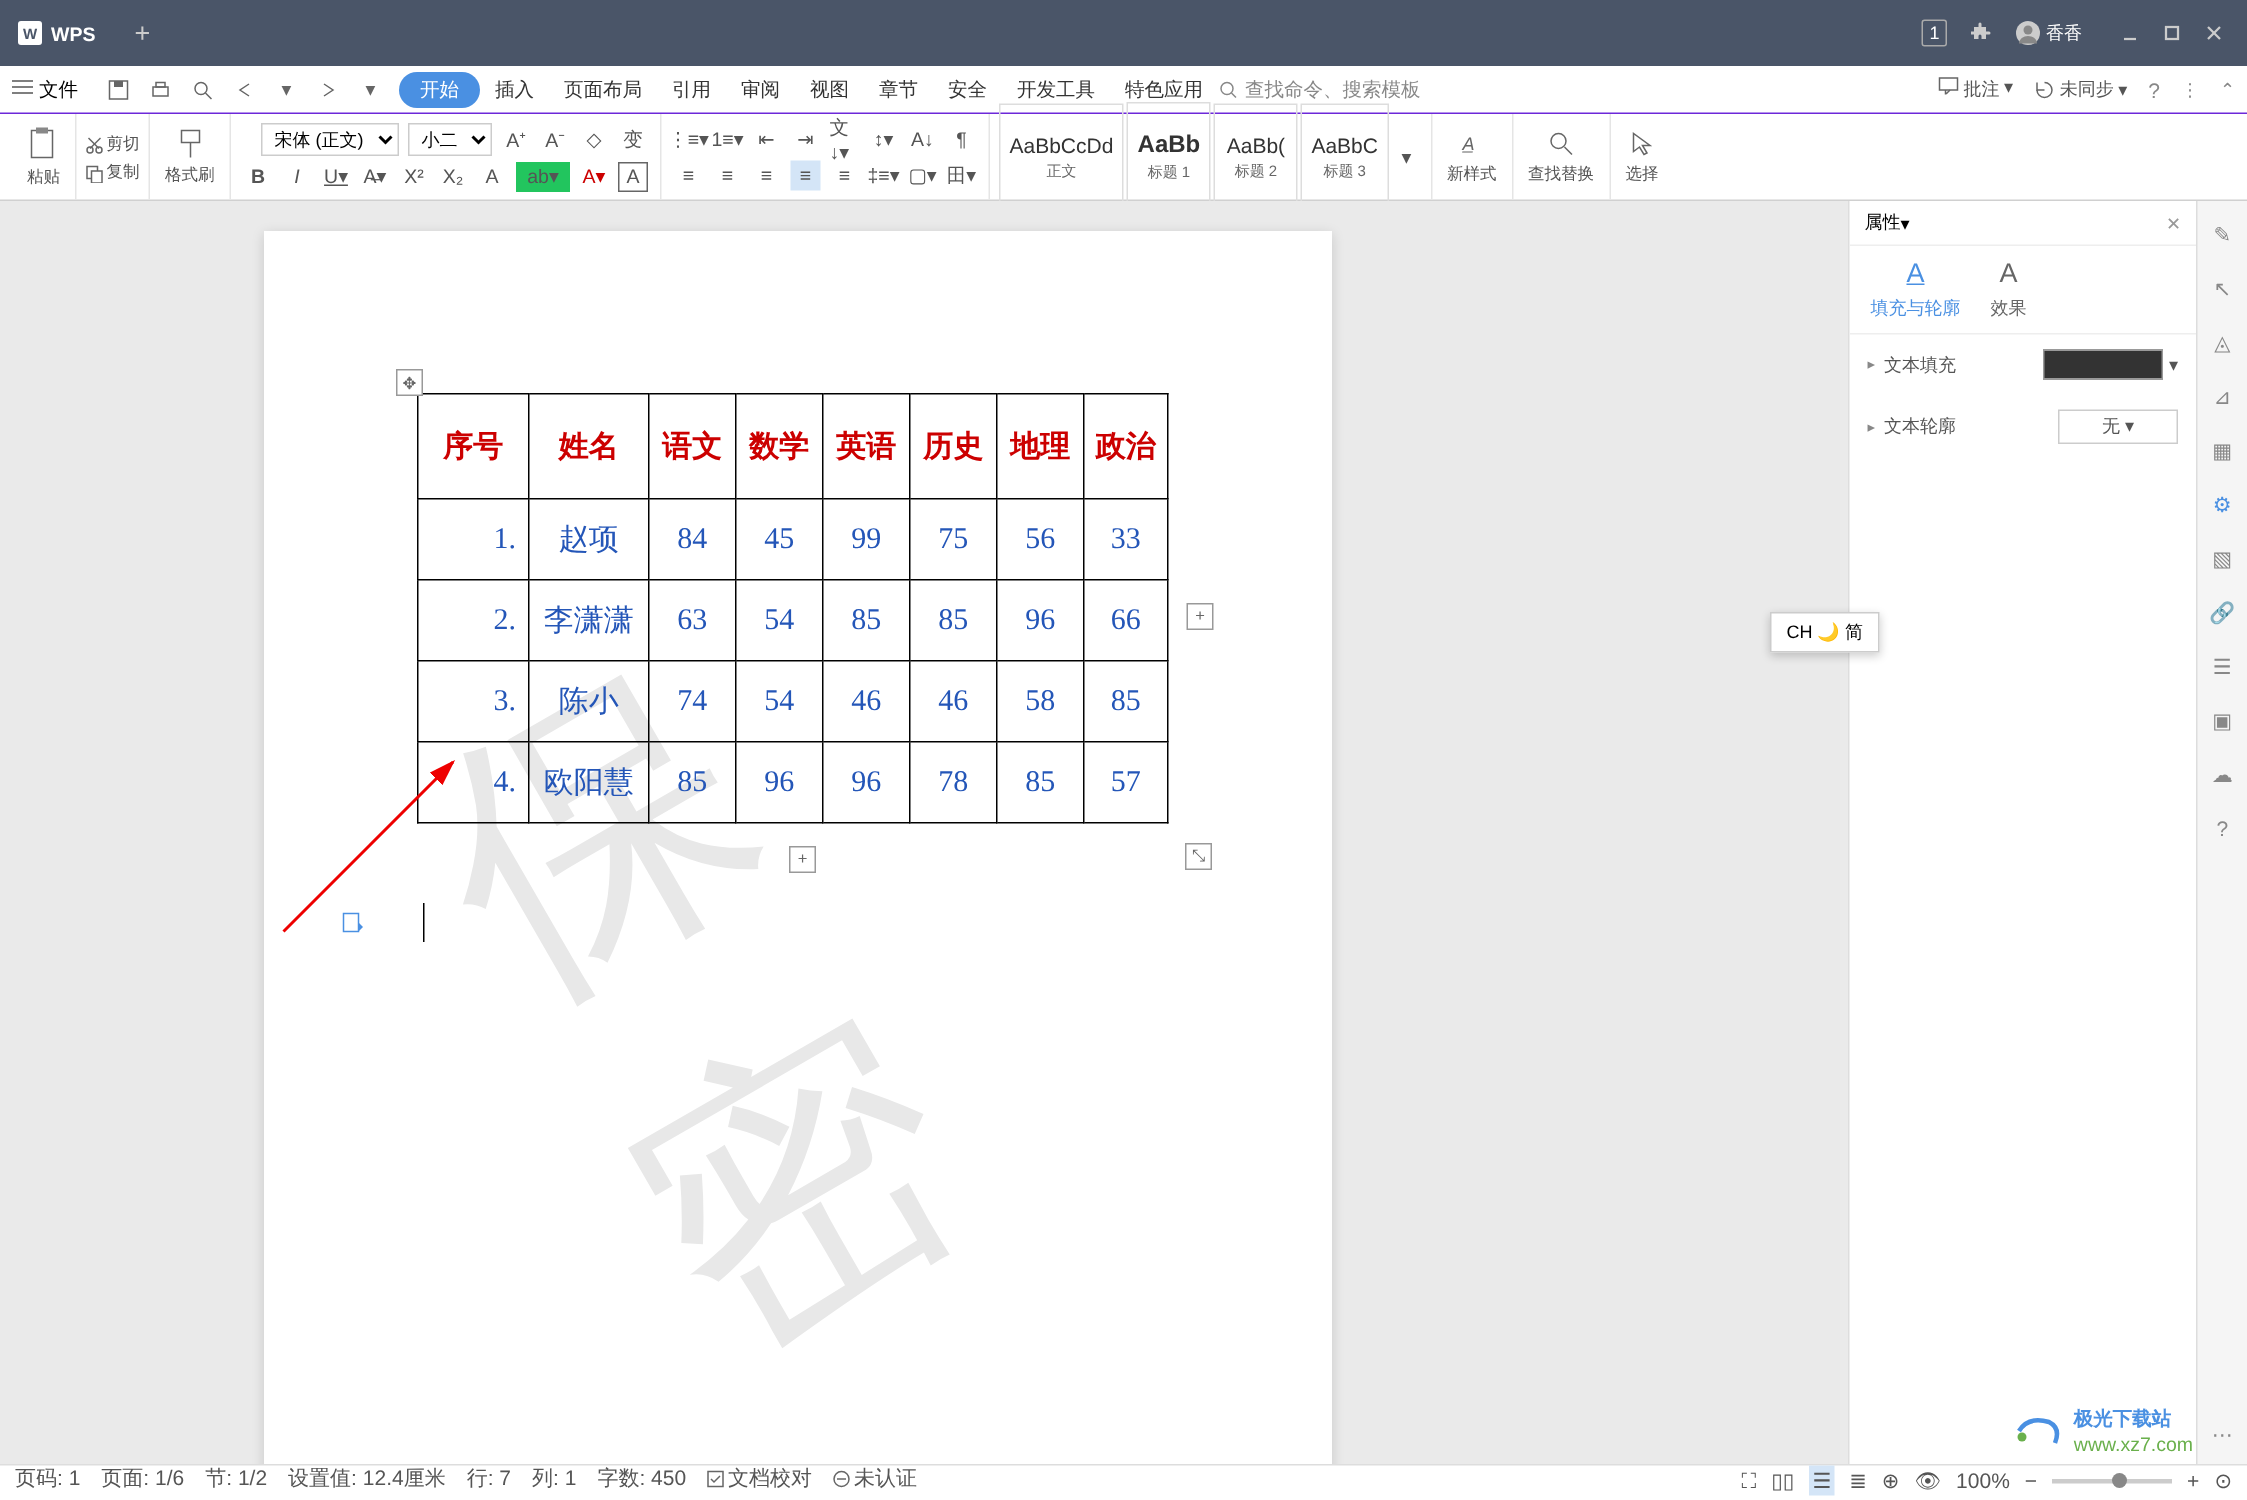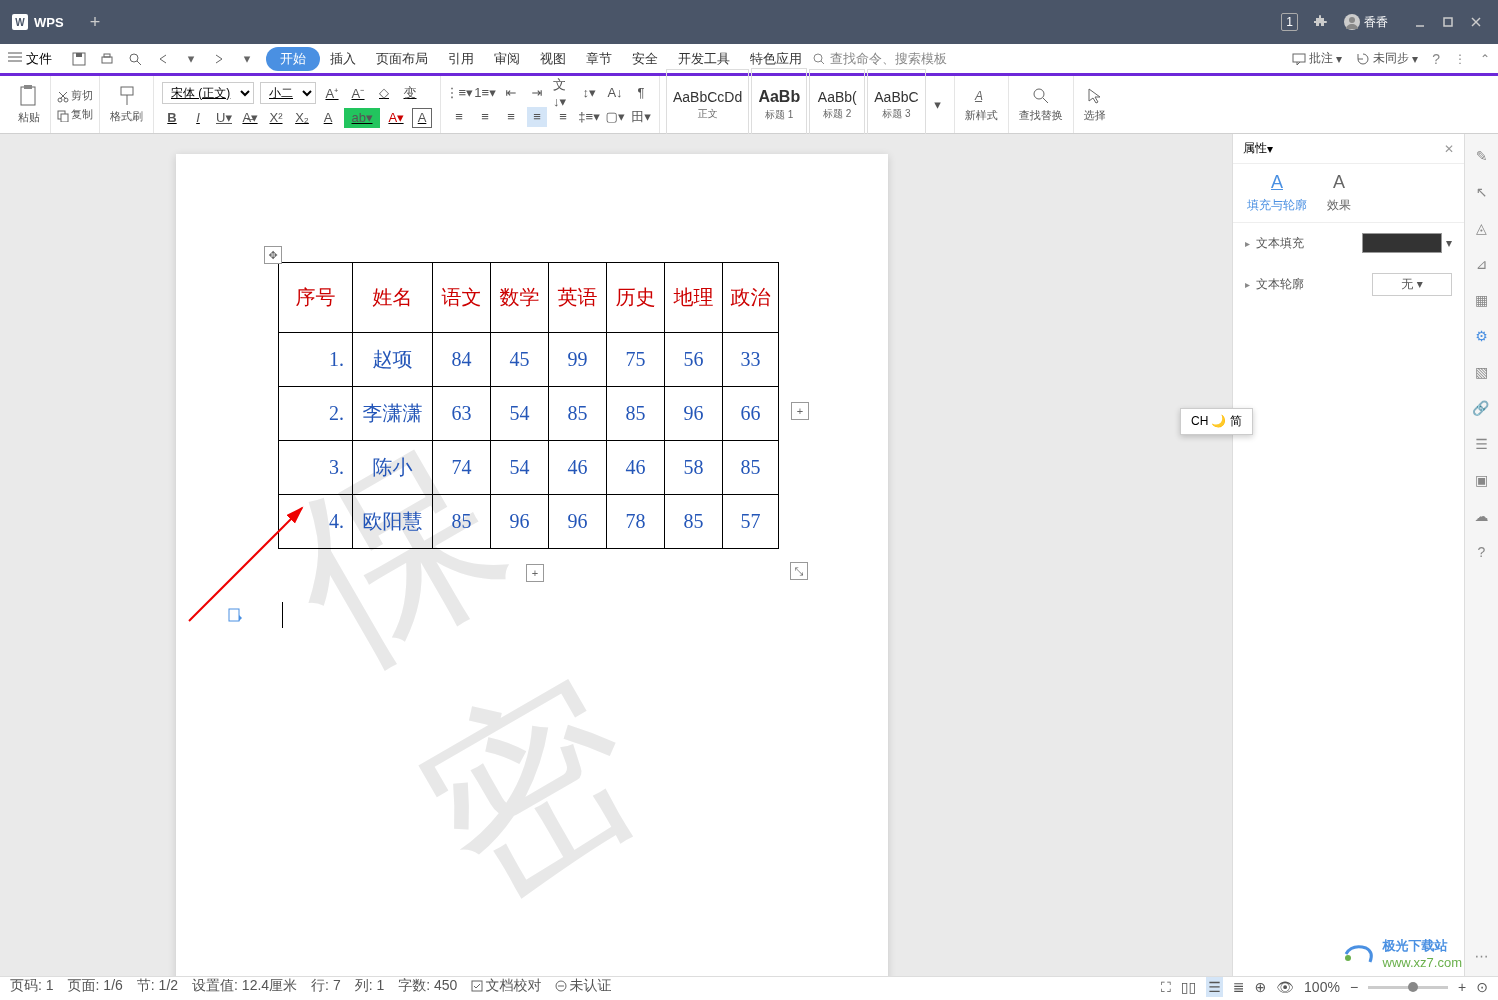--- a/index.html
+++ b/index.html
@@ -13,21 +13,21 @@
 .doc-tab .icon { margin-right: 6px; }
 .doc-tab .dot { width: 6px; height: 6px; background: #8dc63f; border-radius: 50%; margin-left: 10px; }
 .doc-tab .close { margin-left: 10px; cursor: pointer; }
 .new-tab { margin-left: 14px; font-size: 18px; color: #ccc; cursor: pointer; }
 .titlebar-right { margin-left: auto; display: flex; align-items: center; gap: 16px; padding-right: 16px; }
 .titlebar-right .win-controls { display: flex; gap: 16px; margin-left: 10px; }
 .titlebar-right span { font-size: 12px; }
 .win-btn { width: 12px; height: 12px; cursor: pointer; }
 
 
-.menubar { height: 32px; background: #fff; border-bottom: 3px solid #6d28d9; display: flex; align-items: center; padding: 0 8px; font-size: 13px; }
+.menubar { height: 32px; background: #fff; border-bottom: 1px solid #6d28d9; display: flex; align-items: center; padding: 0 8px; font-size: 13px; }
 .menu-item { padding: 4px 10px; cursor: pointer; color: #333; }
 .menu-item.active { background: #4a90e2; color: #fff; border-radius: 12px; padding: 3px 14px; }
 .file-menu { display: flex; align-items: center; margin-right: 8px; }
 .file-menu .burger { margin-right: 4px; }
 .quick-icons { display: flex; gap: 10px; margin: 0 10px; }
 .quick-icon { width: 18px; height: 18px; cursor: pointer; display: flex; align-items: center; justify-content: center; color: #666; }
 .menubar-right { margin-left: auto; display: flex; align-items: center; gap: 14px; font-size: 12px; color: #555; }
 .search-box { display: flex; align-items: center; color: #888; }
 
 
@@ -50,21 +50,21 @@
 .style-label { font-size: 10px; color: #666; margin-top: 2px; }
 
 
 .main-area { position: absolute; top: 134px; left: 0; right: 266px; bottom: 24px; background: #eaeaea; overflow: hidden; }
 .page { position: absolute; left: 176px; top: 20px; width: 712px; min-height: 1000px; background: #fff; box-shadow: 0 2px 8px rgba(0,0,0,0.15); }
 .watermark { position: absolute; left: 50%; top: 480px; transform: translate(-50%, -50%) rotate(-30deg); font-size: 200px; color: #e8e8e8; font-family: "SimSun", serif; pointer-events: none; letter-spacing: 30px; }
 
 
 .doc-table { position: absolute; left: 102px; top: 108px; border-collapse: collapse; }
 .doc-table td { border: 1px solid #000; text-align: center; font-family: "SimSun", serif; font-size: 20px; padding: 0; height: 54px; }
-.doc-table .th { color: #c00; font-weight: normal; }
+.doc-table .th { color: #c00; font-weight: bold; }
 .doc-table .td { color: #2456b8; }
 .col-seq { width: 74px; }
 .col-name { width: 80px; }
 .col-sub { width: 58px; }
 .col-last { width: 56px; }
 .header-row td { height: 70px; }
 .table-handle { position: absolute; width: 18px; height: 18px; border: 1px solid #999; background: #fff; display: flex; align-items: center; justify-content: center; font-size: 11px; color: #666; cursor: pointer; }
 .handle-move { left: 88px; top: 92px; }
 .handle-add-r { left: 615px; top: 248px; }
 .handle-add-b { left: 350px; top: 410px; }
@@ -202,21 +202,21 @@
   <span class="menu-item">开发工具</span>
   <span class="menu-item">特色应用</span>
   <div class="search-box">
     <svg width="14" height="14" style="margin-right:4px;">
         <circle cx="6" cy="6" r="4" fill="none" stroke="#888"></circle>
         <line x1="9" y1="9" x2="12" y2="12" stroke="#888"></line>
       </svg>
     <span>查找命令、搜索模板</span>
   </div>
   <div class="menubar-right">
-    <span style="display:flex;align-items:center;gap:3px;"><svg width="14" height="12">
+    <span style="display:flex;gap:3px;"><svg width="14" height="12">
           <rect x="1" y="1" width="12" height="8" fill="none" stroke="#666"></rect>
           <path d="M5 9 L5 12 L8 9" fill="none" stroke="#666"></path>
         </svg><span>批注</span> ▾</span>
     <span style="display:flex;align-items:center;gap:3px;"><svg width="14" height="14">
           <path d="M7 2 A5 5 0 1 1 2 7" fill="none" stroke="#666"></path>
           <path d="M2 2 L2 7 L7 7" fill="none" stroke="#666"></path>
         </svg><span>未同步</span> ▾</span>
     <span style="color:#888;font-size:14px;">?</span>
     <span style="color:#888;">⋮</span>
     <span style="color:#888;">⌃</span>
@@ -253,21 +253,21 @@
   </div>
   <div class="tool-group">
     <div class="tool-big">
       <svg width="20" height="22">
           <rect x="4" y="2" width="12" height="8" fill="none" stroke="#666"></rect>
           <line x1="10" y1="10" x2="10" y2="20" stroke="#666"></line>
         </svg>
       <span>格式刷</span>
     </div>
   </div>
-  <div class="tool-group" style="flex-direction:column;gap:4px;align-items:flex-start;padding:4px 8px;text-decoration:underline;">
+  <div class="tool-group" style="flex-direction:column;gap:4px;align-items:flex-end;padding:4px 8px;">
     <div class="tool-small-row">
       <select class="font-select font-name"><option>宋体 (正文)</option></select>
       <select class="font-select font-size"><option>小二</option></select>
       <span class="fmt-btn">A⁺</span>
       <span class="fmt-btn">A⁻</span>
       <span class="fmt-btn">◇</span>
       <span class="fmt-btn">变</span>
     </div>
     <div class="tool-small-row">
       <span class="fmt-btn bold">B</span>

